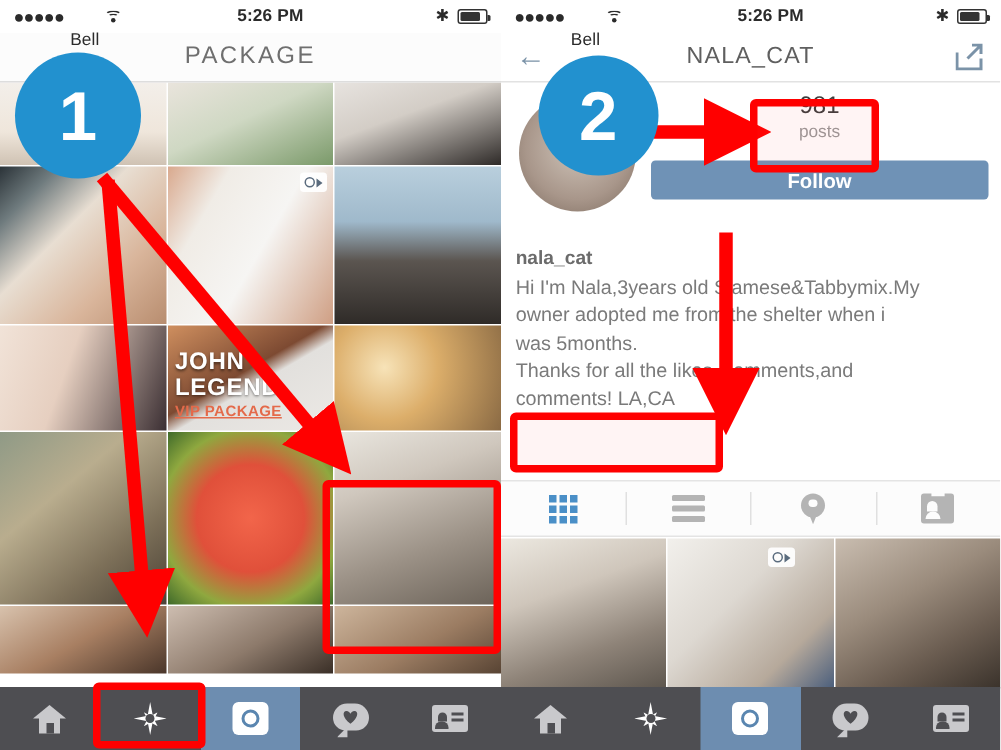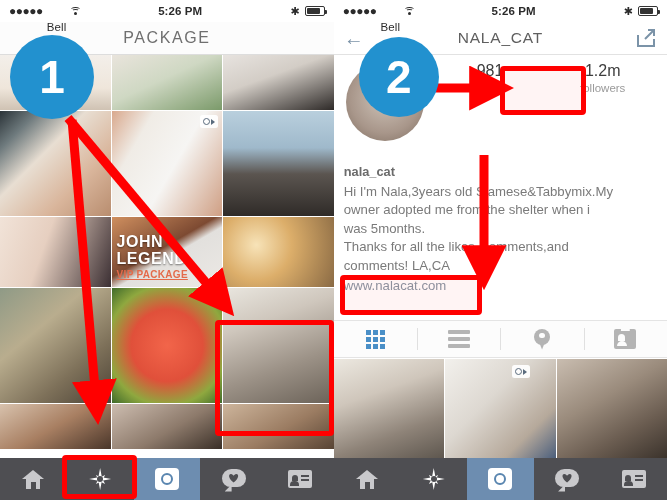--- a/index.html
+++ b/index.html
@@ -323,36 +323,32 @@
     </div>
 
     <div class="profile-head">
       <div class="avatar" style="background:radial-gradient(circle at 50% 45%,#cfc4b9 0%,#a8968a 60%,#7c6b5e 100%);"></div>
 
       <div class="stats">
         <div class="stat">
           <div class="num">981</div>
           <div class="lbl">posts</div>
         </div>
-        <div class="stat">
-          <div class="num">1.2m</div>
-          <div class="lbl">followers</div>
-        </div>
-      </div>
-
+      </div>
+
+      <div class="follow-btn">Follow</div>
     </div>
 
     <div class="bio">
       <span class="uname">nala_cat</span>
       <div>Hi I'm Nala,3years old Siamese&amp;Tabbymix.My</div>
       <div>owner adopted me from the shelter when i</div>
       <div>was 5months.</div>
       <div>Thanks for all the likes, comments,and</div>
       <div>comments! LA,CA</div>
-      <span class="url">www.nalacat.com</span>
     </div>
 
     <div class="tabbar-profile">
       <div class="ptab">
         <span class="grid-ico">
           <i></i>
             <i></i>
             <i></i>
             <i></i>
             <i></i>

